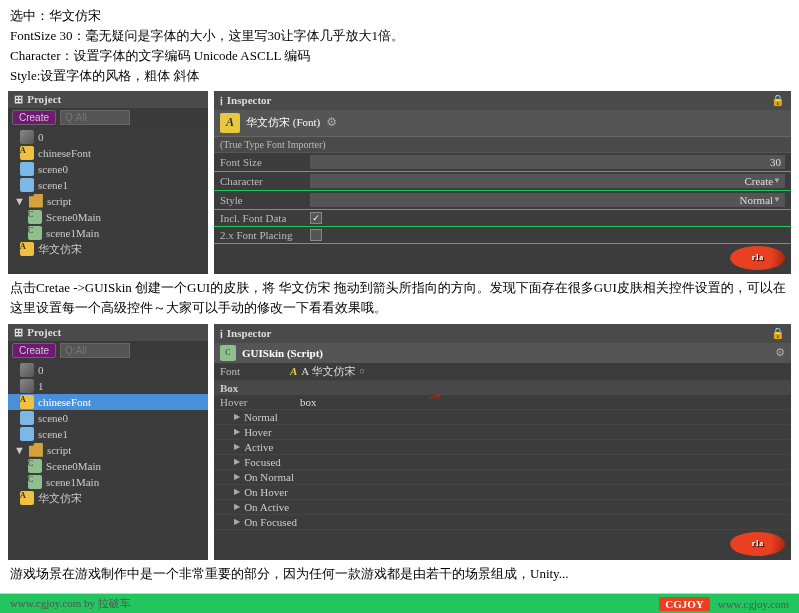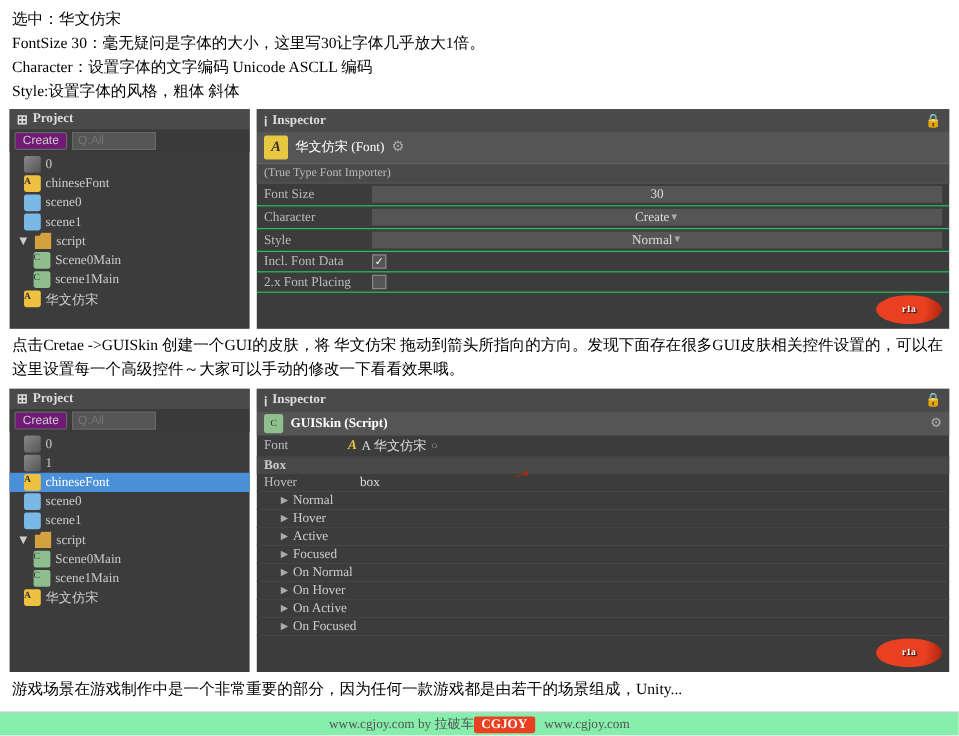--- a/index.html
+++ b/index.html
@@ -198,21 +198,21 @@
     }
 
     .inspector-value {
       background: #555;
       color: #ddd;
       font-size: 11px;
       padding: 1px 4px;
       flex: 1;
       display: flex;
       align-items: center;
-      justify-content: center;
+      justify-content: flex-end;
     }
 
     .dropdown-arrow {
       font-size: 8px;
       color: #aaa;
     }
 
     .checkbox-box {
       width: 12px;
       height: 12px;
@@ -290,28 +290,28 @@
     .bottom-text {
       padding: 4px 10px 2px 10px;
       font-size: 13px;
       line-height: 1.55;
       color: #000;
       flex: 1;
     }
 
     
     .footer {
-      background: #86efac;
+      background: #22c55e;
       border-top: 1px solid #ccc;
       padding: 2px 10px;
       font-size: 11px;
       color: #555;
       display: flex;
       align-items: center;
-      justify-content: center;
+      justify-content: space-between;
     }
 
     .project-panel-1 {
       width: 200px;
     }
 
     .inspector-panel-1 {
       flex: 1;
     }
 

